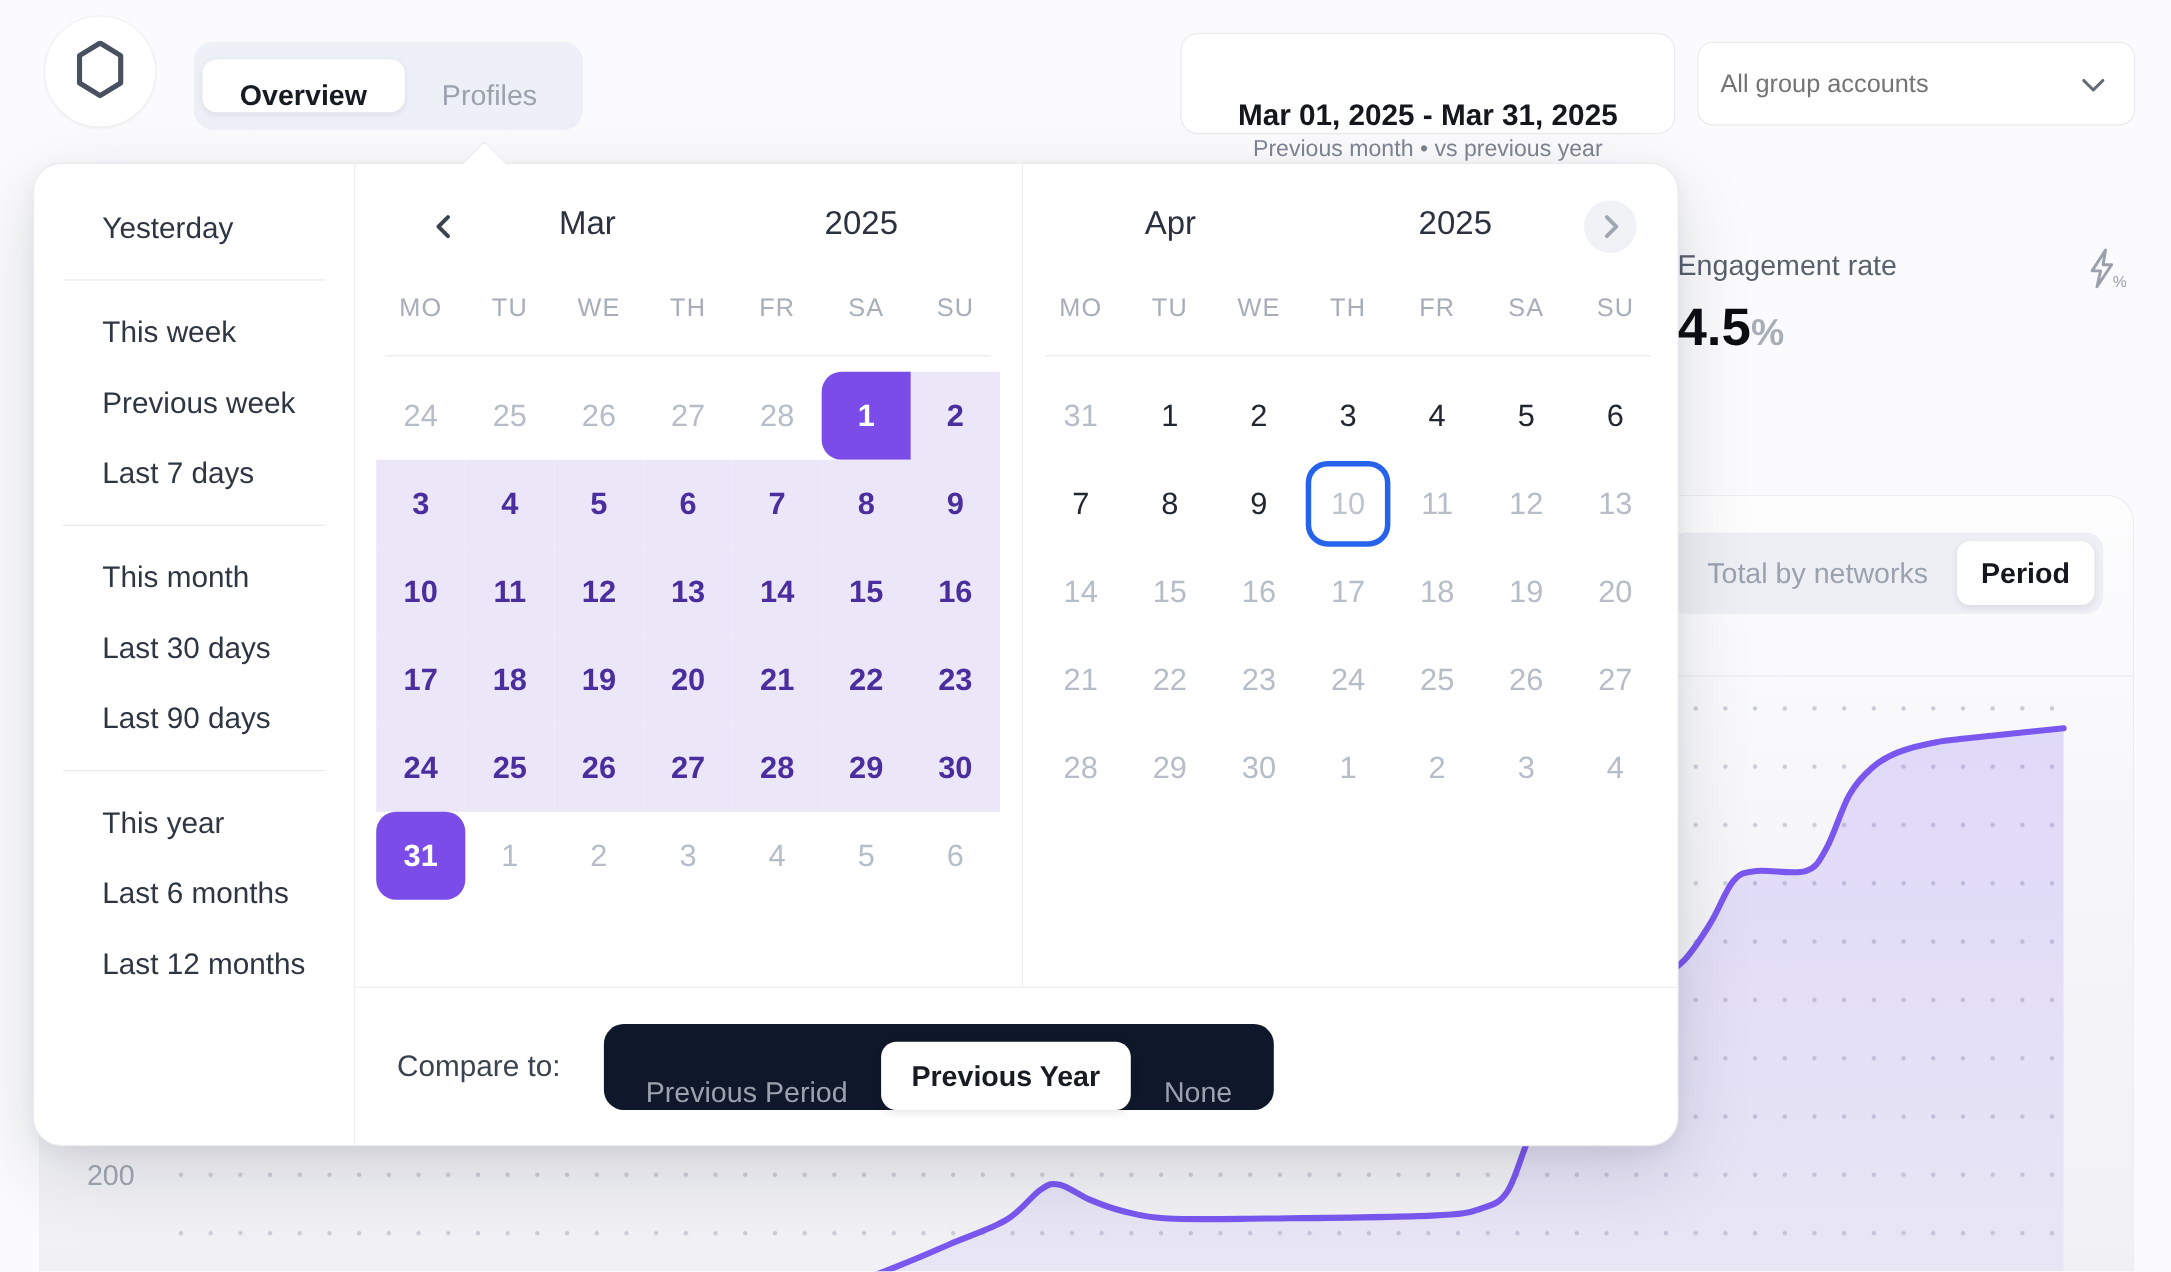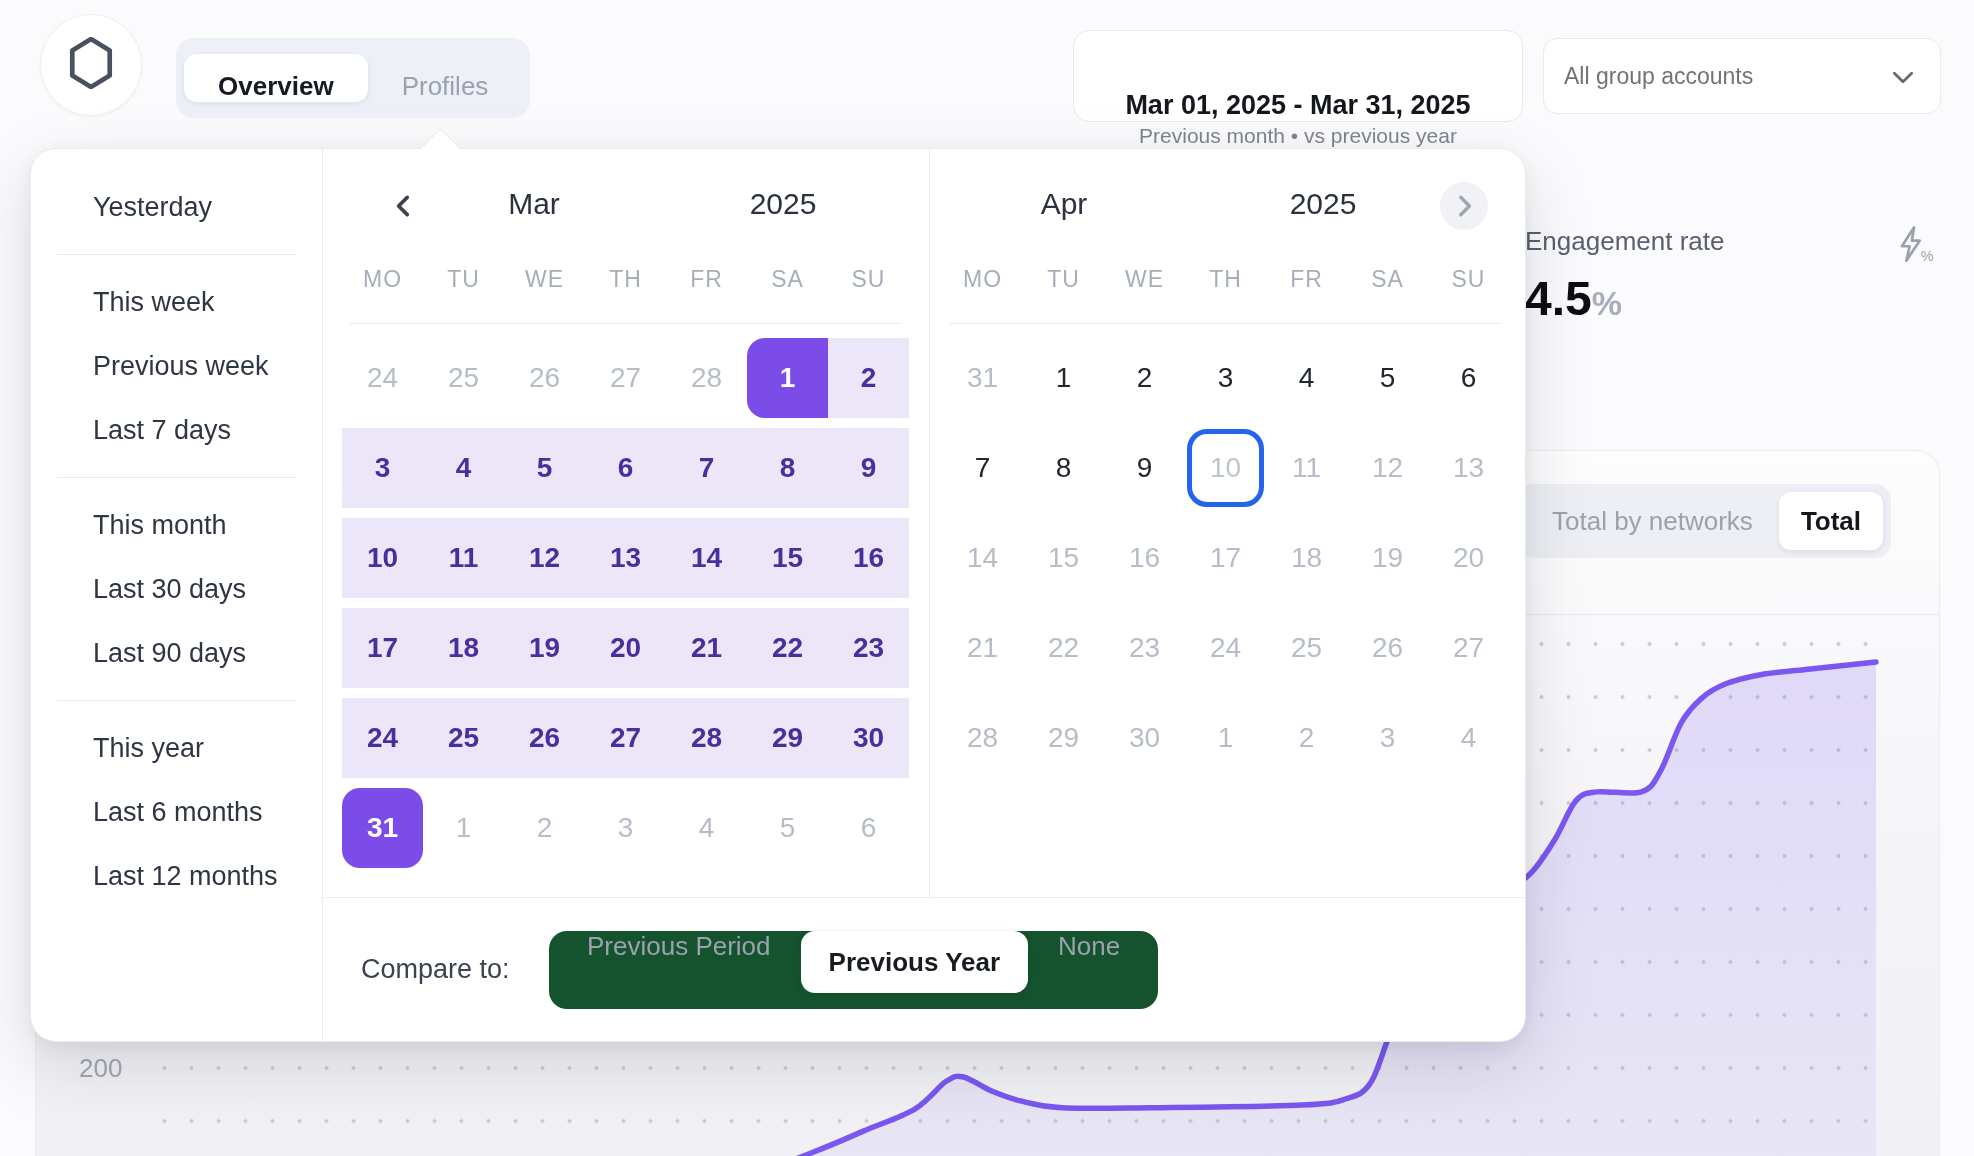--- a/index.html
+++ b/index.html
@@ -62,35 +62,35 @@
     justify-content:center;cursor:pointer;border-radius:50%;}
   .cal-mar .cal-nav{left:38px;}
   .cal-apr .cal-nav{left:498px;background:#f1f2f6;}
   .cal-month,.cal-year{position:absolute;top:38px;width:124px;text-align:center;font-size:30px;color:#2b313f;}
   .cal-mar .cal-month{left:130px;} .cal-mar .cal-year{left:379px;}
   .cal-apr .cal-month{left:60px;}  .cal-apr .cal-year{left:319px;}
   .wdays{position:absolute;left:0;top:107px;display:grid;grid-template-columns:repeat(7,81px);}
   .wday{height:46px;line-height:46px;text-align:center;font-size:23px;letter-spacing:1px;color:#a7aeba;}
   .wline{position:absolute;left:8px;right:8px;top:174px;height:1px;background:#e9eaee;}
   .grid{position:absolute;left:0;top:189px;display:grid;grid-template-columns:repeat(7,81px);
-    grid-auto-rows:80px;row-gap:10px;}
+    grid-auto-rows:80px;}
   .cell{text-align:center;line-height:80px;font-size:28px;cursor:pointer;position:relative;}
   .cell.muted{color:#b7bdc8;}
   .cell.dark{color:#21262f;}
   .cell.inrange{background:#ebe7f9;color:#4b2e9d;font-weight:600;}
   .cell.start{background:#7b4ce8;color:#fff;font-weight:600;border-radius:18px 0 0 18px;}
   .cell.end{background:#7b4ce8;color:#fff;font-weight:600;border-radius:18px;}
   .cell.today{color:#bfc5cf;}
   .cell.today::after{content:"";position:absolute;left:2px;right:2px;top:1px;bottom:1px;
     border:5px solid #2563eb;border-radius:20px;pointer-events:none;}
 
   .compare{position:absolute;left:292px;right:0;bottom:0;height:143px;border-top:1px solid #ededf0;}
   .cmp-label{position:absolute;left:38px;top:0;height:143px;line-height:143px;font-size:27px;color:#3b4250;}
-  .cmp-seg{position:absolute;left:226px;top:33px;height:78px;background:#14532d;border-radius:18px;
-    display:flex;align-items:flex-start;padding:0 8px;box-sizing:content-box;}
+  .cmp-seg{position:absolute;left:226px;top:33px;height:78px;background:#0f172a;border-radius:18px;
+    display:flex;align-items:flex-end;padding:0 8px;box-sizing:content-box;}
   .cmp-seg .seg{font-size:26px;color:#9aa2ae;padding:0 30px;cursor:pointer;}
   .cmp-seg .seg.active{background:#fff;color:#171b22;font-weight:700;height:62px;line-height:62px;
     border-radius:14px;padding:0 28px;box-shadow:0 2px 8px rgba(20,25,40,.10);}
 </style>
 </head>
 <body>
 
 <div id="stage">
 
   <div class="logo-btn">
@@ -144,21 +144,21 @@
           <stop offset="1" stop-color="#7c5cf0" stop-opacity="0.06"></stop>
         </linearGradient>
       </defs>
       <rect x="150" y="615" width="1725" height="541" fill="url(#dots)"></rect>
       <text x="78" y="1076" font-size="26" fill="#a1a7b2">200</text>
       <path id="area-path" fill="url(#areafill)" stroke="none" d="M660.6,1210.1C685.6,1200.4,777.0,1165.1,810.7,1151.8C844.3,1138.5,845.2,1137.4,862.4,1130.1C879.7,1122.7,900.4,1116.1,914.2,1107.8C928.0,1099.5,937.2,1085.5,945.2,1080.3C953.3,1075.0,955.0,1074.4,962.5,1076.0C969.9,1077.6,980.6,1085.8,990.1,1089.8C999.6,1093.8,1007.6,1097.0,1019.4,1099.9C1031.2,1102.7,1039.0,1105.6,1060.8,1106.8C1082.7,1107.9,1110.5,1107.2,1150.5,1106.8C1190.5,1106.3,1268.1,1105.6,1300.6,1104.1C1333.1,1102.6,1333.9,1101.5,1345.4,1097.7C1356.9,1094.0,1362.1,1093.1,1369.6,1081.8C1377.0,1070.5,1381.9,1048.9,1390.3,1029.9C1398.6,1010.9,1408.1,985.9,1419.6,967.9C1431.1,949.9,1445.8,934.2,1459.3,921.8C1472.8,909.3,1488.9,901.5,1500.7,893.2C1512.5,884.9,1521.1,881.1,1530.0,872.0C1538.9,862.8,1546.7,850.1,1554.1,838.0C1561.6,826.0,1567.9,807.7,1574.8,799.9C1581.8,792.0,1584.6,792.4,1595.5,790.9C1606.5,789.4,1629.8,794.3,1640.4,790.9C1651.0,787.4,1652.8,781.7,1659.4,770.2C1666.0,758.7,1673.2,734.2,1680.1,722.0C1687.0,709.8,1693.3,703.6,1700.8,697.1C1708.3,690.5,1715.1,686.6,1724.9,682.8C1734.7,678.9,1745.3,676.2,1759.4,673.7C1773.5,671.3,1790.2,670.0,1809.5,667.9C1828.7,665.8,1864.1,662.2,1875.0,661.0L1875.0,1215L660.6,1215Z"></path>
       <path id="line-path" fill="none" stroke="#7a58f0" stroke-width="5.5" stroke-linecap="round" stroke-linejoin="round" d="M660.6,1210.1C685.6,1200.4,777.0,1165.1,810.7,1151.8C844.3,1138.5,845.2,1137.4,862.4,1130.1C879.7,1122.7,900.4,1116.1,914.2,1107.8C928.0,1099.5,937.2,1085.5,945.2,1080.3C953.3,1075.0,955.0,1074.4,962.5,1076.0C969.9,1077.6,980.6,1085.8,990.1,1089.8C999.6,1093.8,1007.6,1097.0,1019.4,1099.9C1031.2,1102.7,1039.0,1105.6,1060.8,1106.8C1082.7,1107.9,1110.5,1107.2,1150.5,1106.8C1190.5,1106.3,1268.1,1105.6,1300.6,1104.1C1333.1,1102.6,1333.9,1101.5,1345.4,1097.7C1356.9,1094.0,1362.1,1093.1,1369.6,1081.8C1377.0,1070.5,1381.9,1048.9,1390.3,1029.9C1398.6,1010.9,1408.1,985.9,1419.6,967.9C1431.1,949.9,1445.8,934.2,1459.3,921.8C1472.8,909.3,1488.9,901.5,1500.7,893.2C1512.5,884.9,1521.1,881.1,1530.0,872.0C1538.9,862.8,1546.7,850.1,1554.1,838.0C1561.6,826.0,1567.9,807.7,1574.8,799.9C1581.8,792.0,1584.6,792.4,1595.5,790.9C1606.5,789.4,1629.8,794.3,1640.4,790.9C1651.0,787.4,1652.8,781.7,1659.4,770.2C1666.0,758.7,1673.2,734.2,1680.1,722.0C1687.0,709.8,1693.3,703.6,1700.8,697.1C1708.3,690.5,1715.1,686.6,1724.9,682.8C1734.7,678.9,1745.3,676.2,1759.4,673.7C1773.5,671.3,1790.2,670.0,1809.5,667.9C1828.7,665.8,1864.1,662.2,1875.0,661.0"></path>
     </svg>
     <div class="net-seg">
       <div class="seg">Total by networks</div>
-      <div class="seg active">Total</div>
+      <div class="seg active">Period</div>
     </div>
     <div class="card-divider"></div>
   </div>
 
   <div class="popover">
     <div class="caret"></div>
 
     <div class="presets" id="presets">
         <div class="preset">Yesterday</div>
         <div class="hr"></div>

